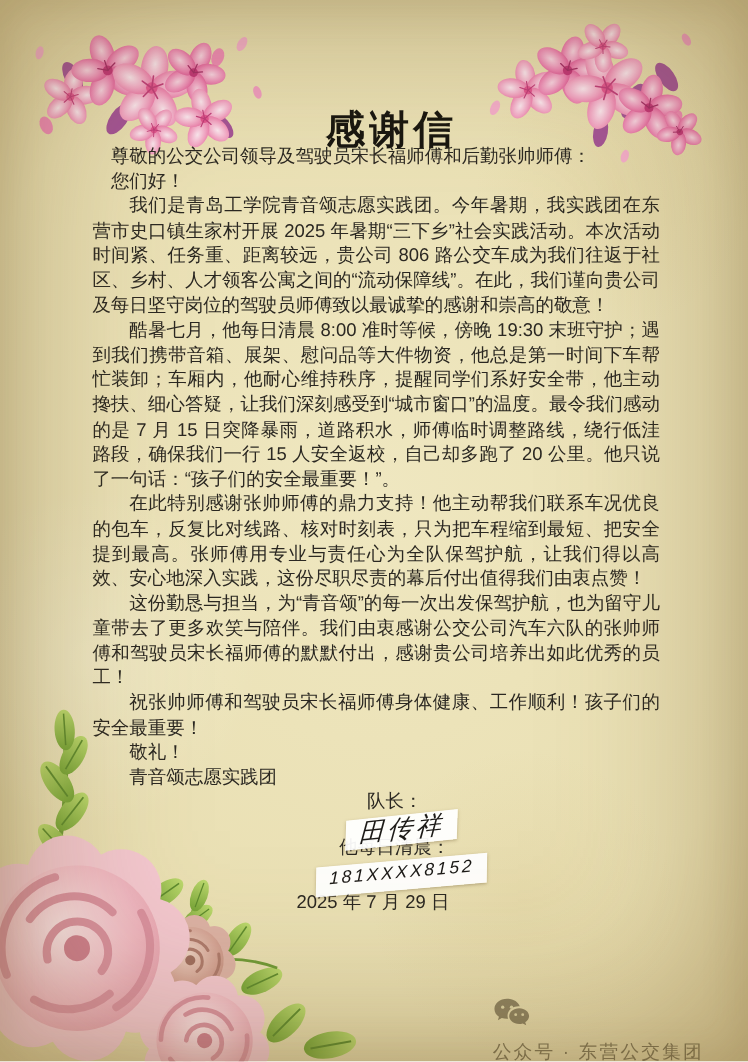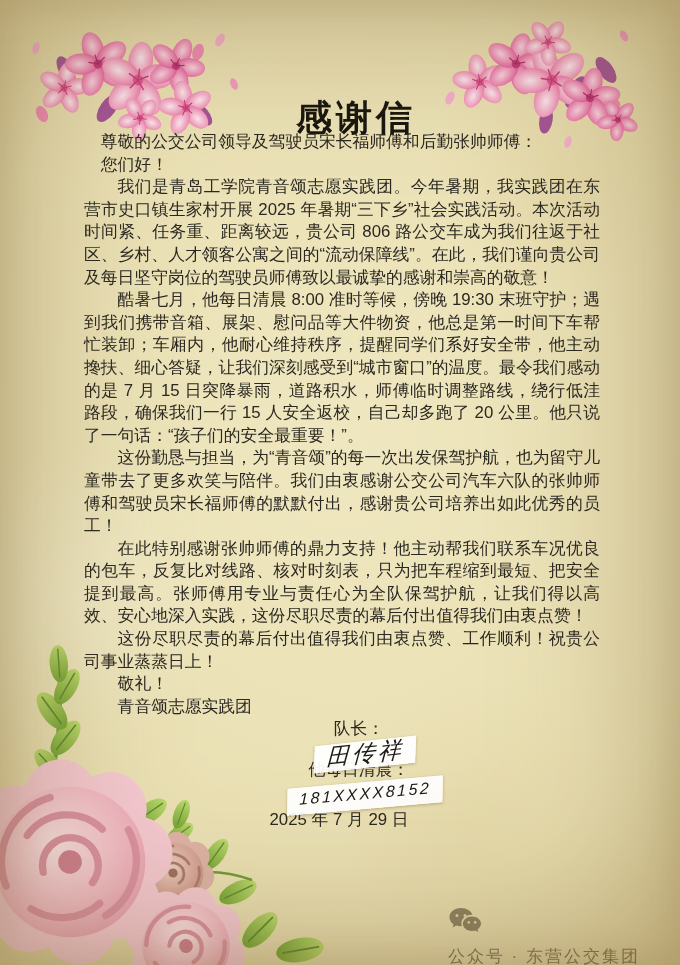--- a/index.html
+++ b/index.html
@@ -232,23 +232,23 @@
     </g>
   </svg>
 
   <h1 class="title">感谢信</h1>
 
   <div class="letter">
     <p class="salutation">尊敬的公交公司领导及驾驶员宋长福师傅和后勤张帅师傅：</p>
     <p class="greeting">您们好！</p>
     <p class="para">我们是青岛工学院青音颂志愿实践团。今年暑期，我实践团在东营市史口镇生家村开展 2025 年暑期“三下乡”社会实践活动。本次活动时间紧、任务重、距离较远，贵公司 806 路公交车成为我们往返于社区、乡村、人才领客公寓之间的“流动保障线”。在此，我们谨向贵公司及每日坚守岗位的驾驶员师傅致以最诚挚的感谢和崇高的敬意！</p>
     <p class="para">酷暑七月，他每日清晨 8:00 准时等候，傍晚 19:30 末班守护；遇到我们携带音箱、展架、慰问品等大件物资，他总是第一时间下车帮忙装卸；车厢内，他耐心维持秩序，提醒同学们系好安全带，他主动搀扶、细心答疑，让我们深刻感受到“城市窗口”的温度。最令我们感动的是 7 月 15 日突降暴雨，道路积水，师傅临时调整路线，绕行低洼路段，确保我们一行 15 人安全返校，自己却多跑了 20 公里。他只说了一句话：“孩子们的安全最重要！”。</p>
+    <p class="para">在此特别感谢张帅师傅的鼎力支持！他主动帮我们联系车况优良的包车，反复比对线路、核对时刻表，只为把车程缩到最短、把安全提到最高。张师傅用专业与责任心为全队保驾护航，让我们得以高效、安心地深入实践，这份尽职尽责的幕后付出值得我们由衷点赞！</p>
     <p class="para">这份勤恳与担当，为“青音颂”的每一次出发保驾护航，也为留守儿童带去了更多欢笑与陪伴。我们由衷感谢公交公司汽车六队的张帅师傅和驾驶员宋长福师傅的默默付出，感谢贵公司培养出如此优秀的员工！</p>
-    <p class="para">在此特别感谢张帅师傅的鼎力支持！他主动帮我们联系车况优良的包车，反复比对线路、核对时刻表，只为把车程缩到最短、把安全提到最高。张师傅用专业与责任心为全队保驾护航，让我们得以高效、安心地深入实践，这份尽职尽责的幕后付出值得我们由衷点赞！</p>
-    <p class="para">这份尽职尽责的幕后付出值得我们由衷点赞、工作顺利！祝贵公司事业蒸蒸日上！</p>
+    <p class="para">祝张帅师傅和驾驶员宋长福师傅身体健康、工作顺利！孩子们的安全最重要！</p>
     <p class="closing">敬礼！</p>
     <p class="closing">青音颂志愿实践团</p>
 
     <div class="sigline">
       <span>队长：</span>
       <span class="strip sig">田传祥</span>
     </div>
 
     <div class="sigline">
       <span>他每日清晨：</span>

